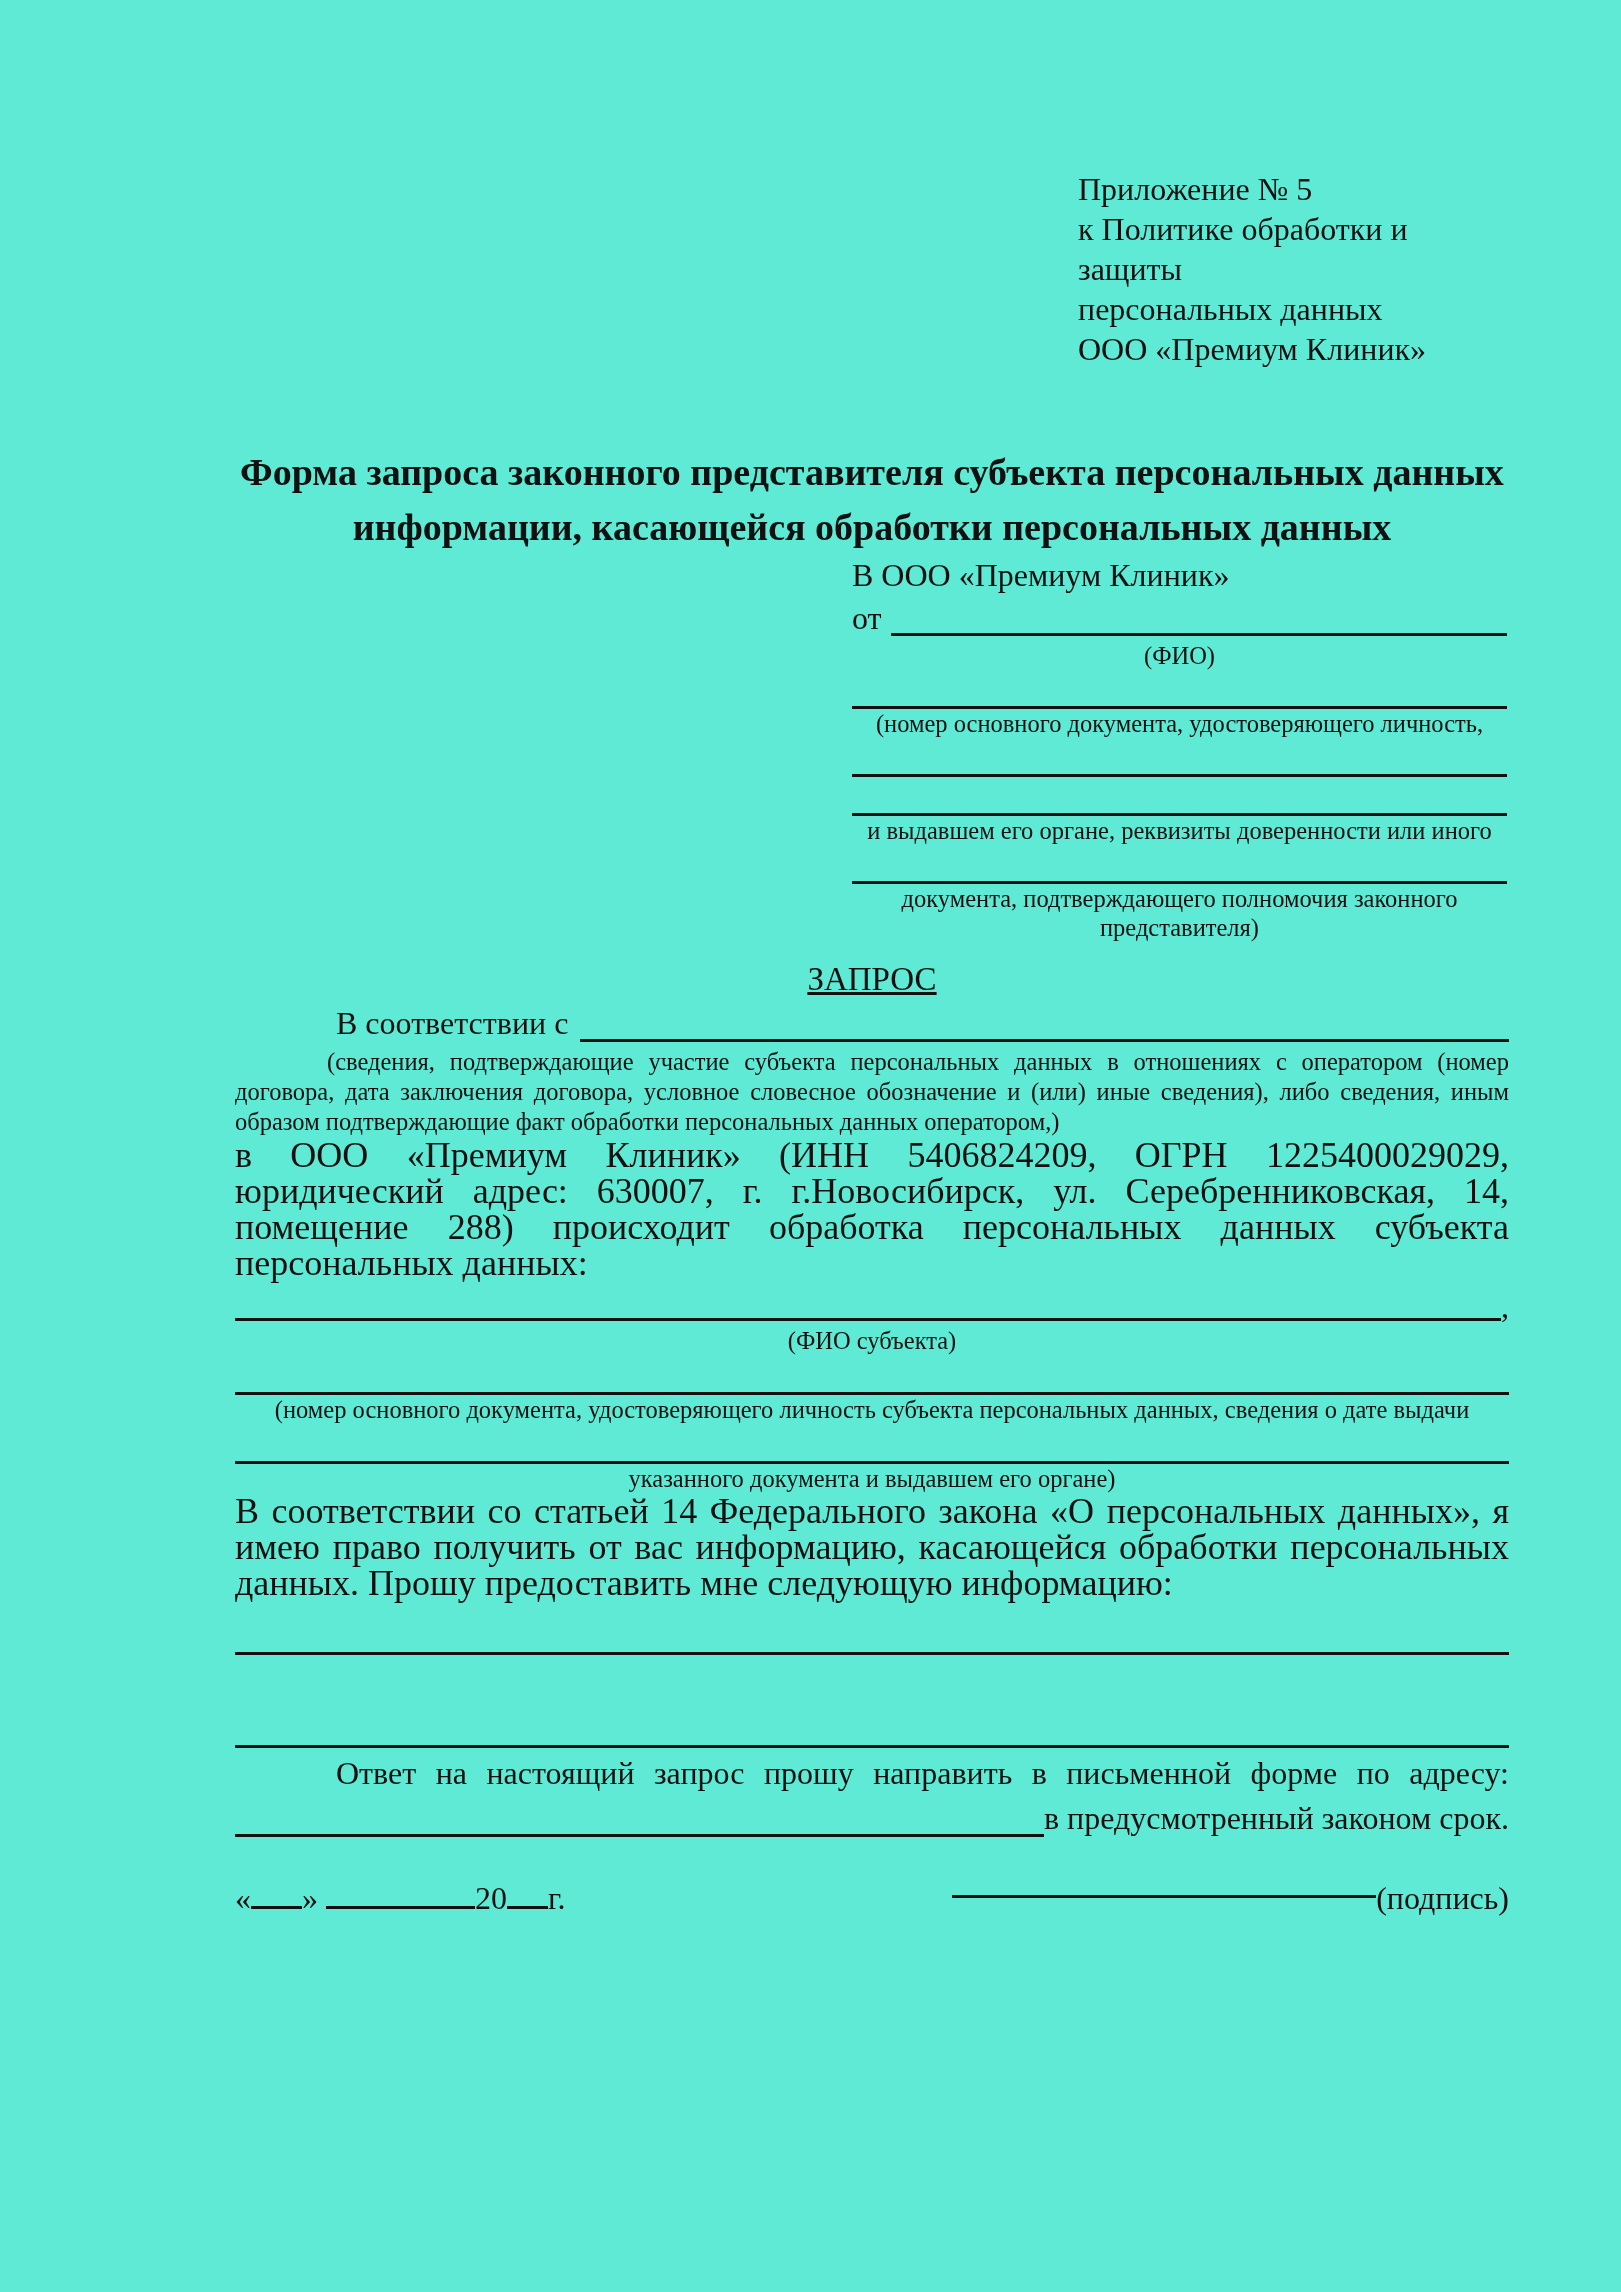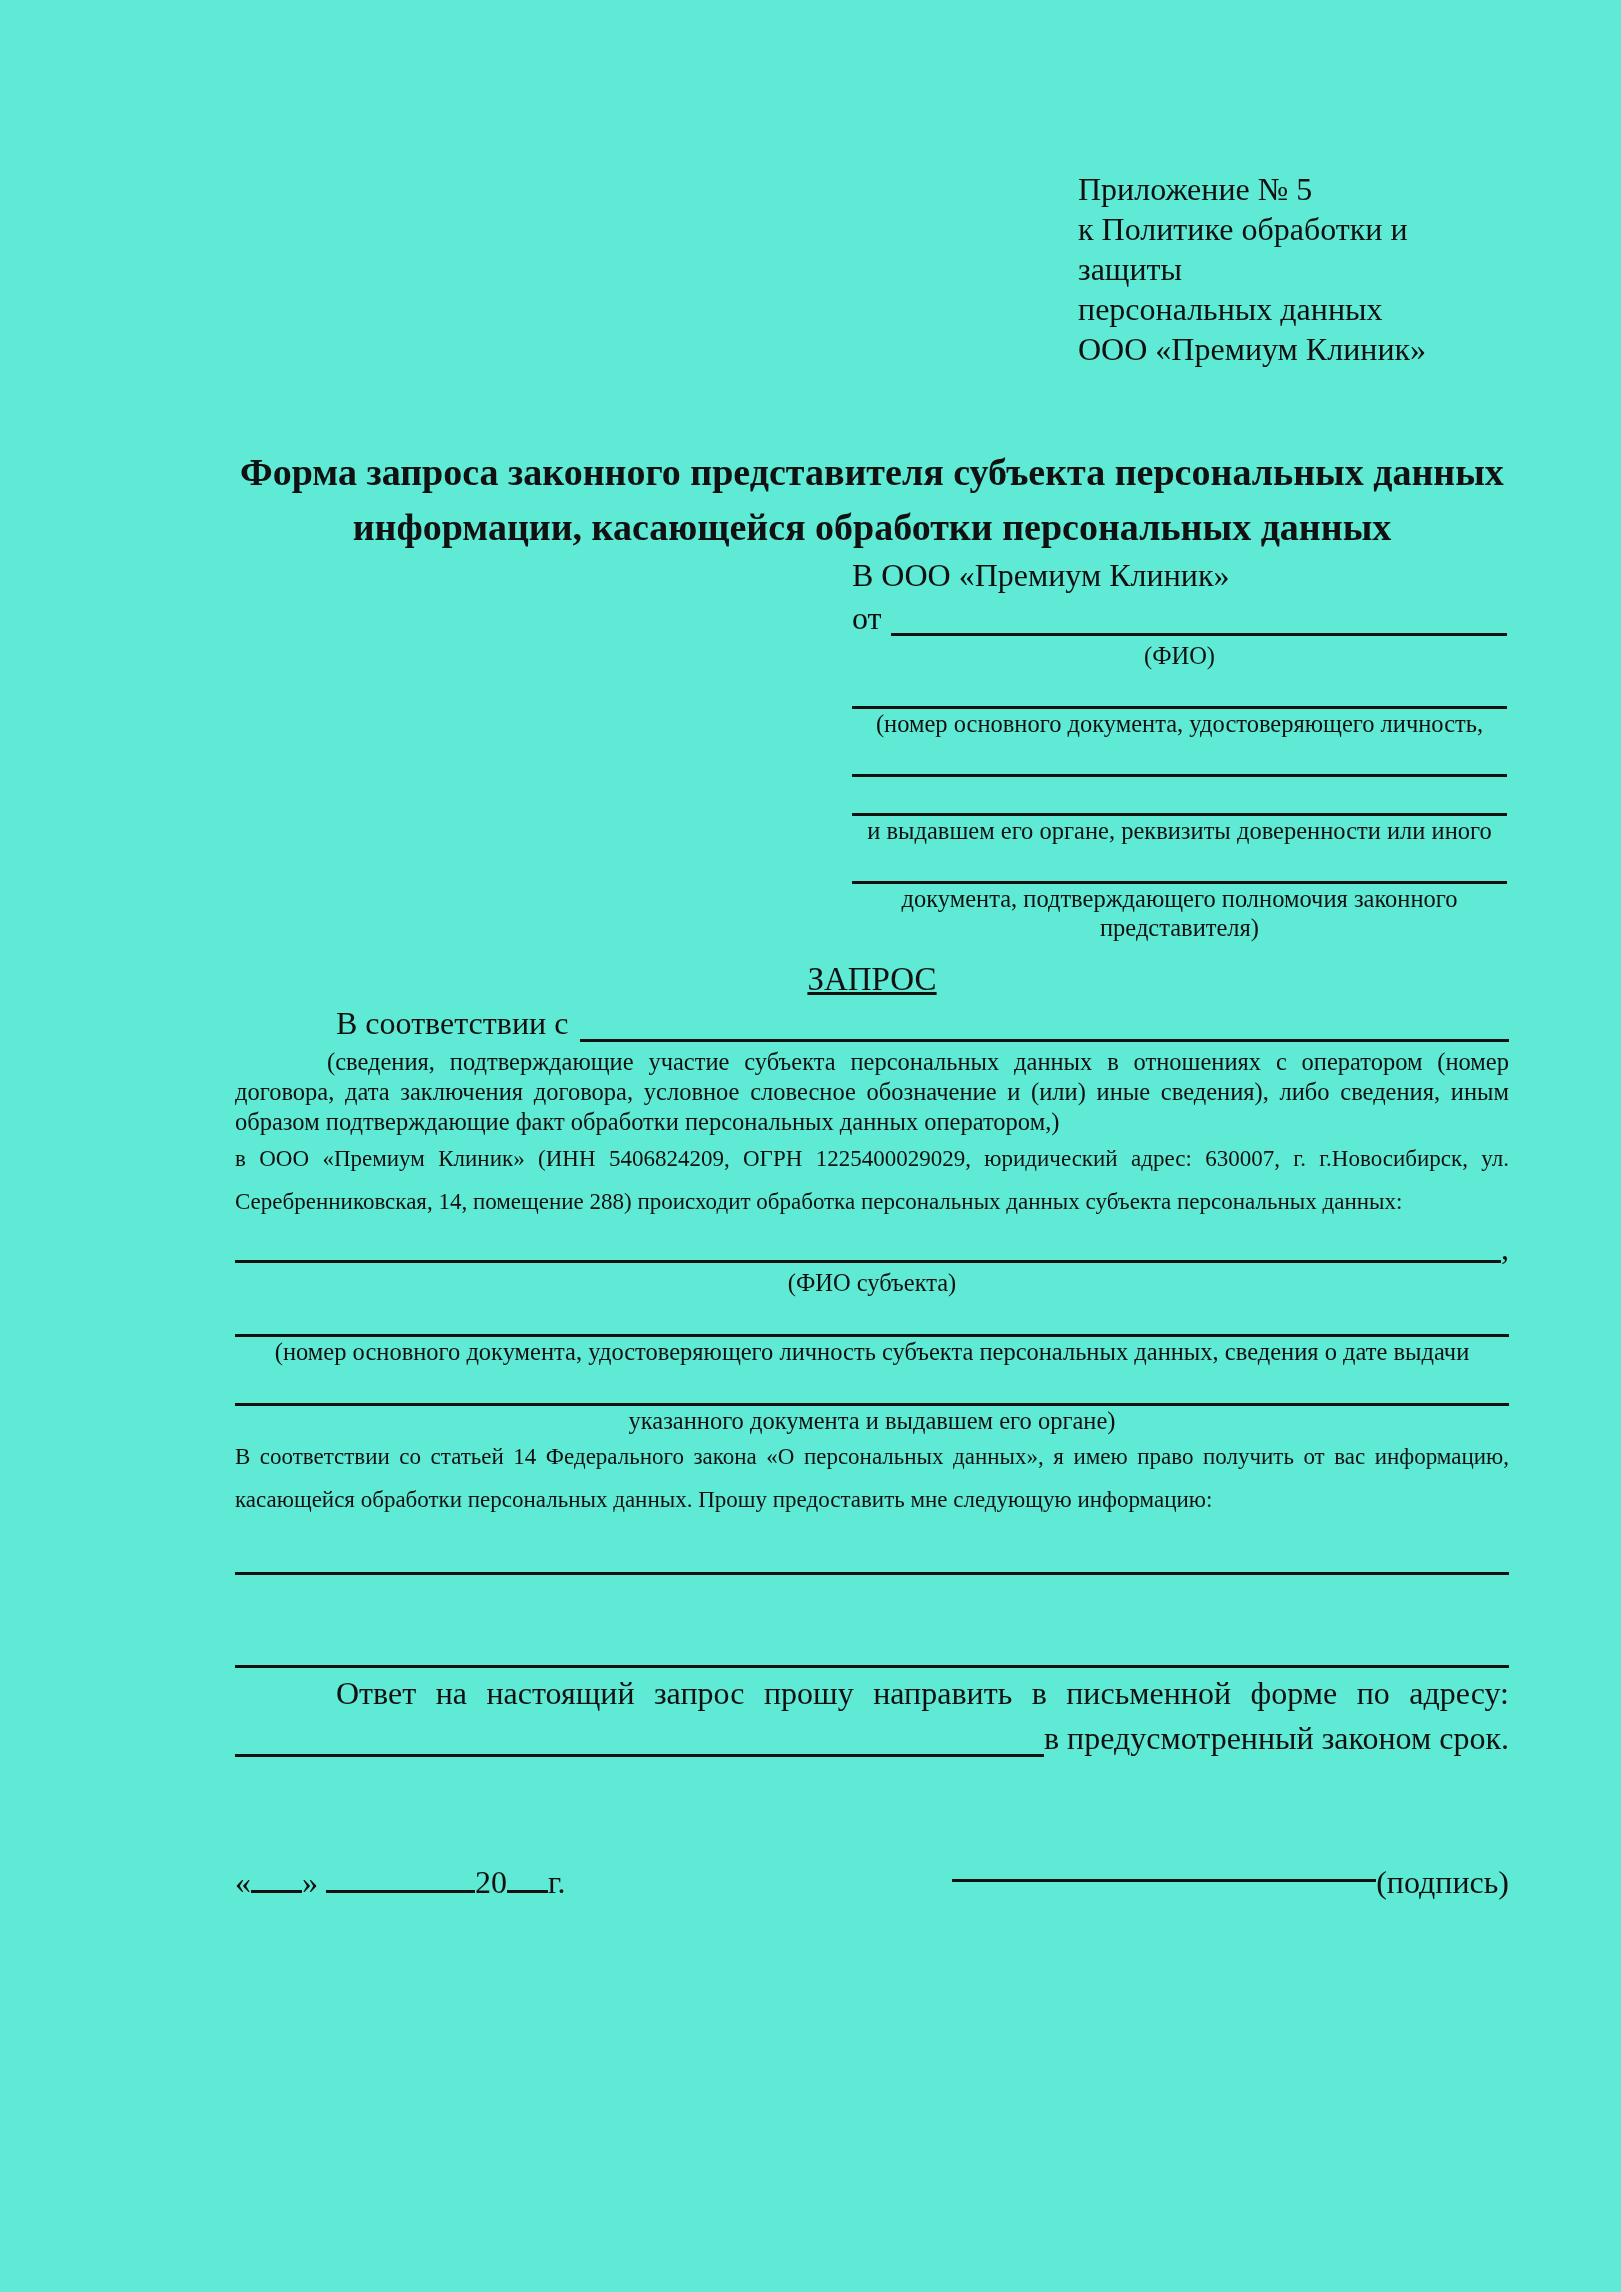--- a/index.html
+++ b/index.html
@@ -22,28 +22,28 @@
   .fill { flex:1; border-bottom:3.9px solid #111; margin-bottom:4.9px; }
   .from-line { line-height:45px; }
   .from-line .fill { margin-left:9.8px; }
   .cap { font-size:24.5px; line-height:29px; text-align:center; }
   .blank { height:36px; border-bottom:3.9px solid #111; }
 
   .req-heading { margin-top:17px; text-align:center; font-size:33px; line-height:41px;text-decoration:underline; }
   .intro-line { display:flex; align-items:flex-end; padding-left:101px; font-size:32px; line-height:47px; }
   .intro-line .fill { margin-left:11.8px; }
   .small-para { font-size:24.5px; line-height:30px; text-align:justify; text-indent:92px; }
-  .body-para { font-size:23px; line-height:43px; text-align:justify; }
+  .body-para { font-size:36px; line-height:36px; text-align:justify; }
   .comma-line { font-size:32px; line-height:39px; margin-top:5.9px; }
   .blank-full { height:37px; border-bottom:3.9px solid #111; }
   .gap-blank1 { margin-top:13.7px; }
   .gap-blank2 { margin-top:53px; }
   .reply-para { font-size:32px; line-height:45px; text-align:justify; text-align-last:justify; text-indent:101px; margin-top:3.9px; }
   .reply-line { font-size:32px; line-height:45px; }
-  .footer-row { display:flex; justify-content:space-between; align-items:flex-end; margin-top:100px; font-size:32px; line-height:43px; }
+  .footer-row { display:flex; justify-content:space-between; align-items:flex-end; margin-top:36px; font-size:32px; line-height:43px; }
   .useg { display:inline-block; border-bottom:3.9px solid #111; height:29px; vertical-align:baseline; }
   .u50 { width:51px; } .u150 { width:149px; } .u40 { width:41px; }
   .sig-group { display:flex; align-items:center; width:557px; }
   .sig-group .fill { margin-bottom:4.9px; }
 </style>
 </head>
 <body>
 
 <div class="page">
 

